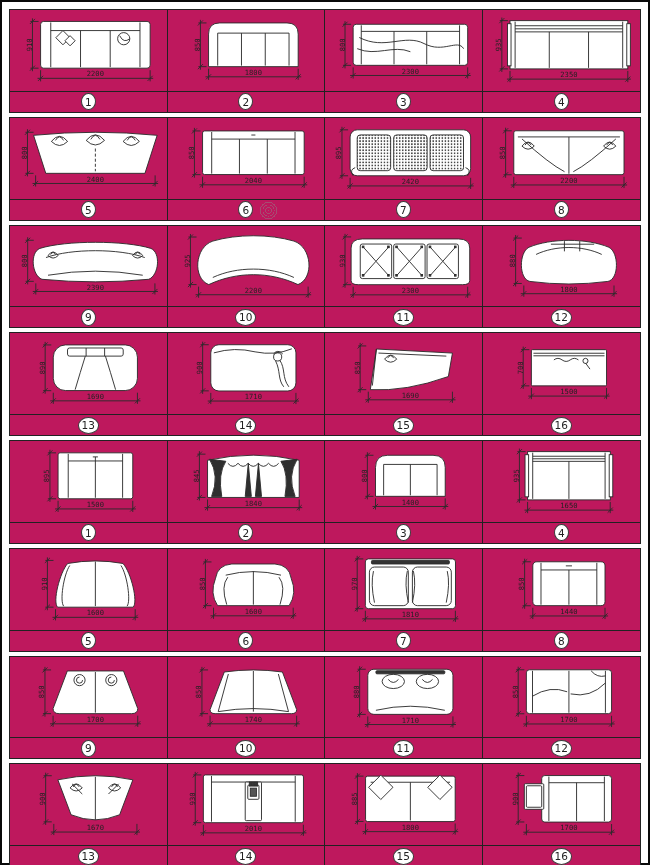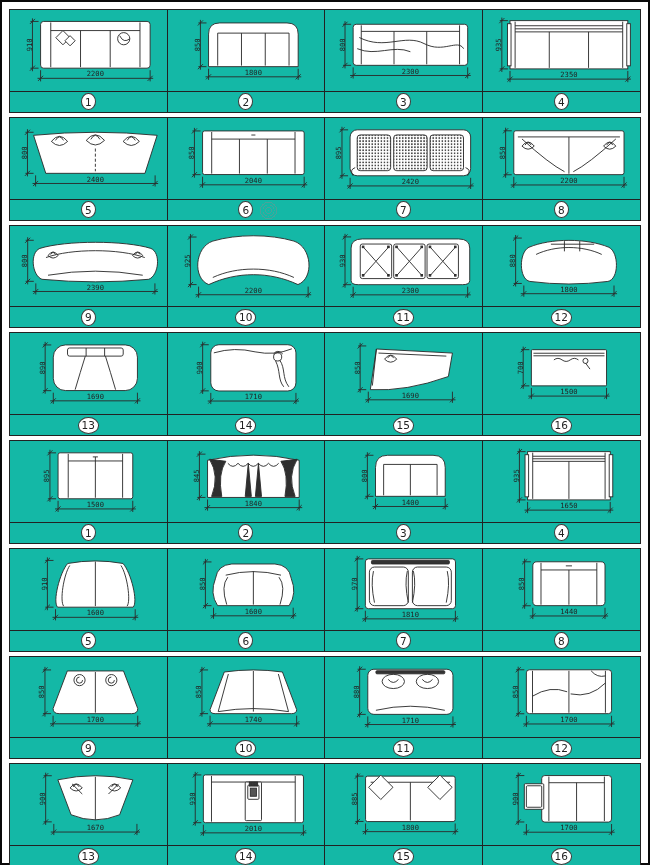--- a/index.html
+++ b/index.html
@@ -1,20 +1,20 @@
 <!DOCTYPE html>
 <html><head>
 <meta charset="utf-8">
 <style>
   html,body{margin:0;padding:0;background:#e8e8e8;}
   *{box-sizing:border-box;}
   .page{width:650px;height:865px;background:#ffffff;border:2px solid #0a0a0a;
         padding:7px 7px 5px 7px;position:relative;margin:0 auto;}
   .table{display:flex;flex-direction:column;gap:4px;height:100%;}
-  .rowgroup{flex:1;display:flex;flex-direction:column;border:1px solid #222;background:#14b8a6;}
+  .rowgroup{flex:1;display:flex;flex-direction:column;border:1px solid #222;background:#be185d;}
   .cells{flex:1;display:grid;grid-template-columns:repeat(4,1fr);min-height:0;}
   .cell{border-right:1px solid #222;position:relative;overflow:hidden;}
   .cell:last-child{border-right:none;}
   .cell svg{width:100%;height:100%;display:block;}
   .nums{height:21px;display:grid;grid-template-columns:repeat(4,1fr);border-top:1px solid #222;}
   .numcell{border-right:1px solid #222;display:flex;align-items:center;justify-content:center;position:relative;}
   .numcell:last-child{border-right:none;}
   .badge{min-width:14px;height:17px;padding:0 3px;border:1px solid #3a3a3a;border-radius:50%;
          display:flex;align-items:center;justify-content:center;
          font:10.5px "DejaVu Sans", sans-serif;color:#222;background:#fff;}

